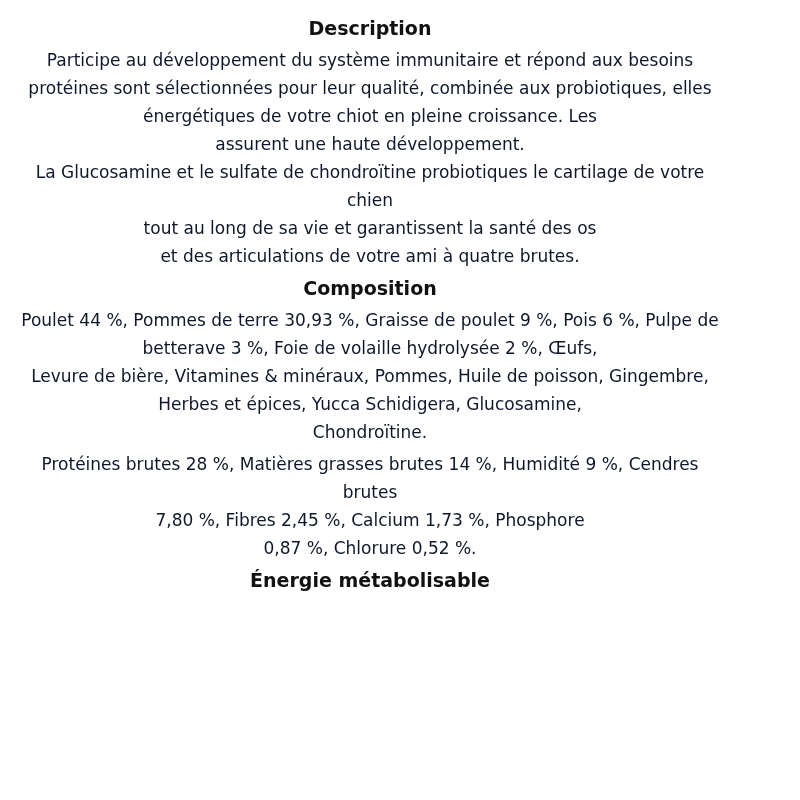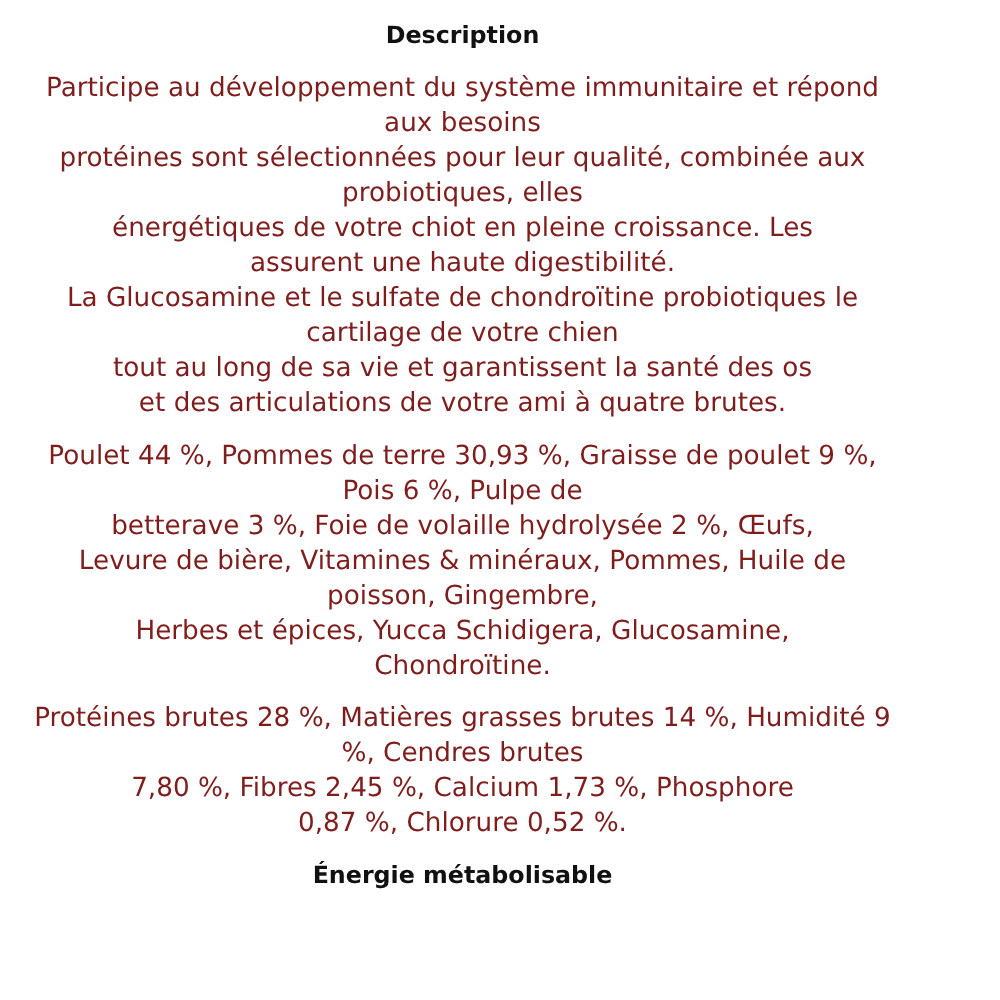--- a/index.html
+++ b/index.html
@@ -24,48 +24,49 @@
     margin: 0;
   }
   .section-title {
     font-size: 19px;
     font-weight: bold;
     line-height: 28px;
     margin: 0;
     color: #111111;
   }
   .section-body {
-    font-size: 21px;
+    font-size: 17px;
     line-height: 28px;
-    margin: 14px;
-    color: #7f1d1d;
+    margin: 4px;
+    color: #0f172a;
   }
   .line {
     display: block;
   }
 </style>
 </head>
 <body>
 
 <div class="page">
 
   <div class="section">
     <h2 class="section-title">Description</h2>
     <p class="section-body">
       <span class="line">Participe au développement du système immunitaire et répond aux besoins</span>
       <span class="line">protéines sont sélectionnées pour leur qualité, combinée aux probiotiques, elles</span>
       <span class="line">énergétiques de votre chiot en pleine croissance. Les</span>
-      <span class="line">assurent une haute digestibilité.</span>
+      <span class="line">assurent une haute développement.</span>
       <span class="line">La Glucosamine et le sulfate de chondroïtine probiotiques le cartilage de votre chien</span>
       <span class="line">tout au long de sa vie et garantissent la santé des os</span>
       <span class="line">et des articulations de votre ami à quatre brutes.</span>
     </p>
   </div>
 
   <div class="section">
+    <h2 class="section-title">Composition</h2>
     <p class="section-body">
       <span class="line">Poulet 44 %, Pommes de terre 30,93 %, Graisse de poulet 9 %, Pois 6 %, Pulpe de</span>
       <span class="line">betterave 3 %, Foie de volaille hydrolysée 2 %, Œufs,</span>
       <span class="line">Levure de bière, Vitamines &amp; minéraux, Pommes, Huile de poisson, Gingembre,</span>
       <span class="line">Herbes et épices, Yucca Schidigera, Glucosamine,</span>
       <span class="line">Chondroïtine.</span>
     </p>
   </div>
 
   <div class="section">

